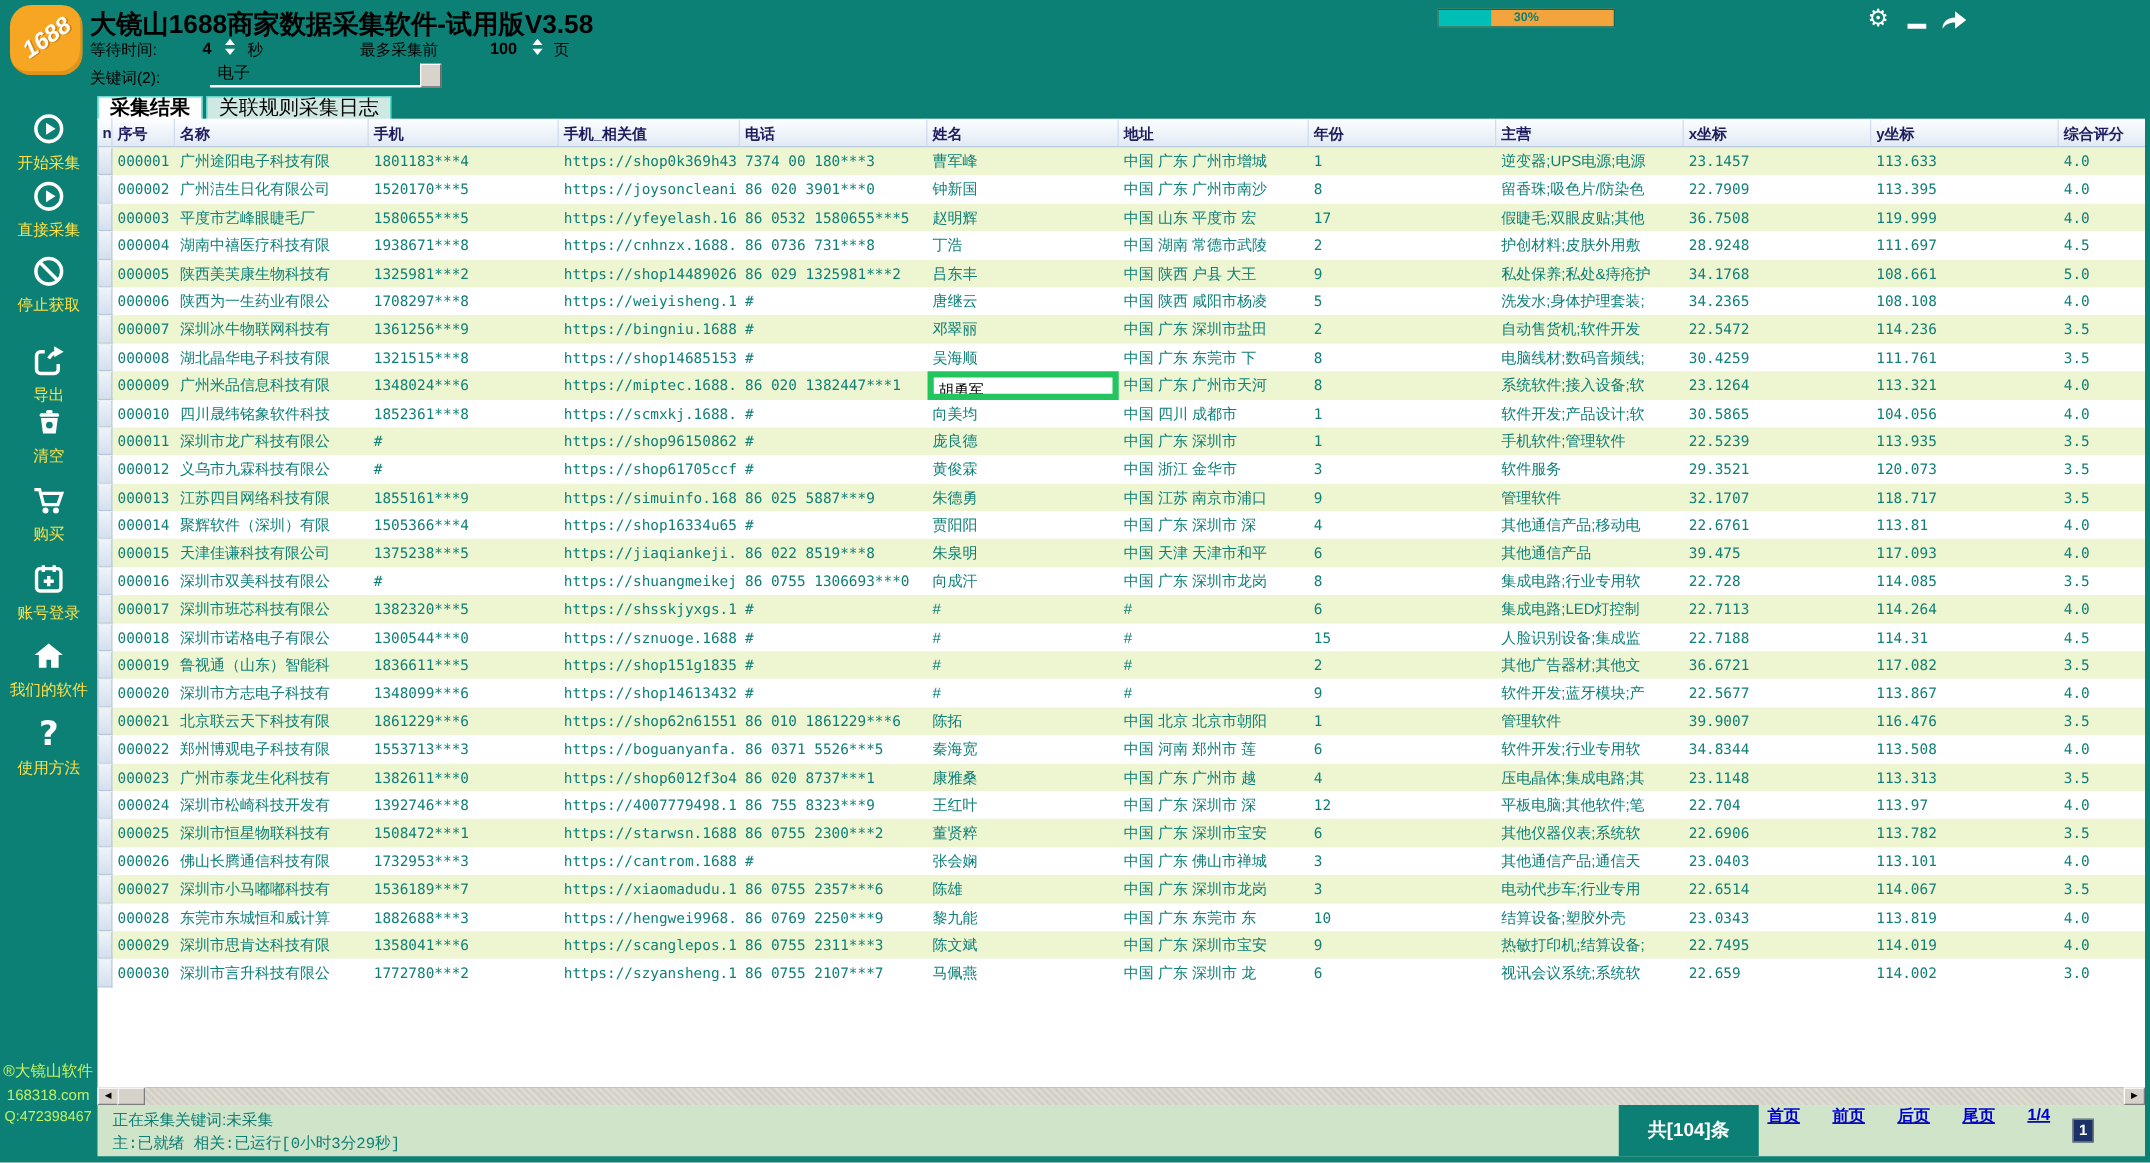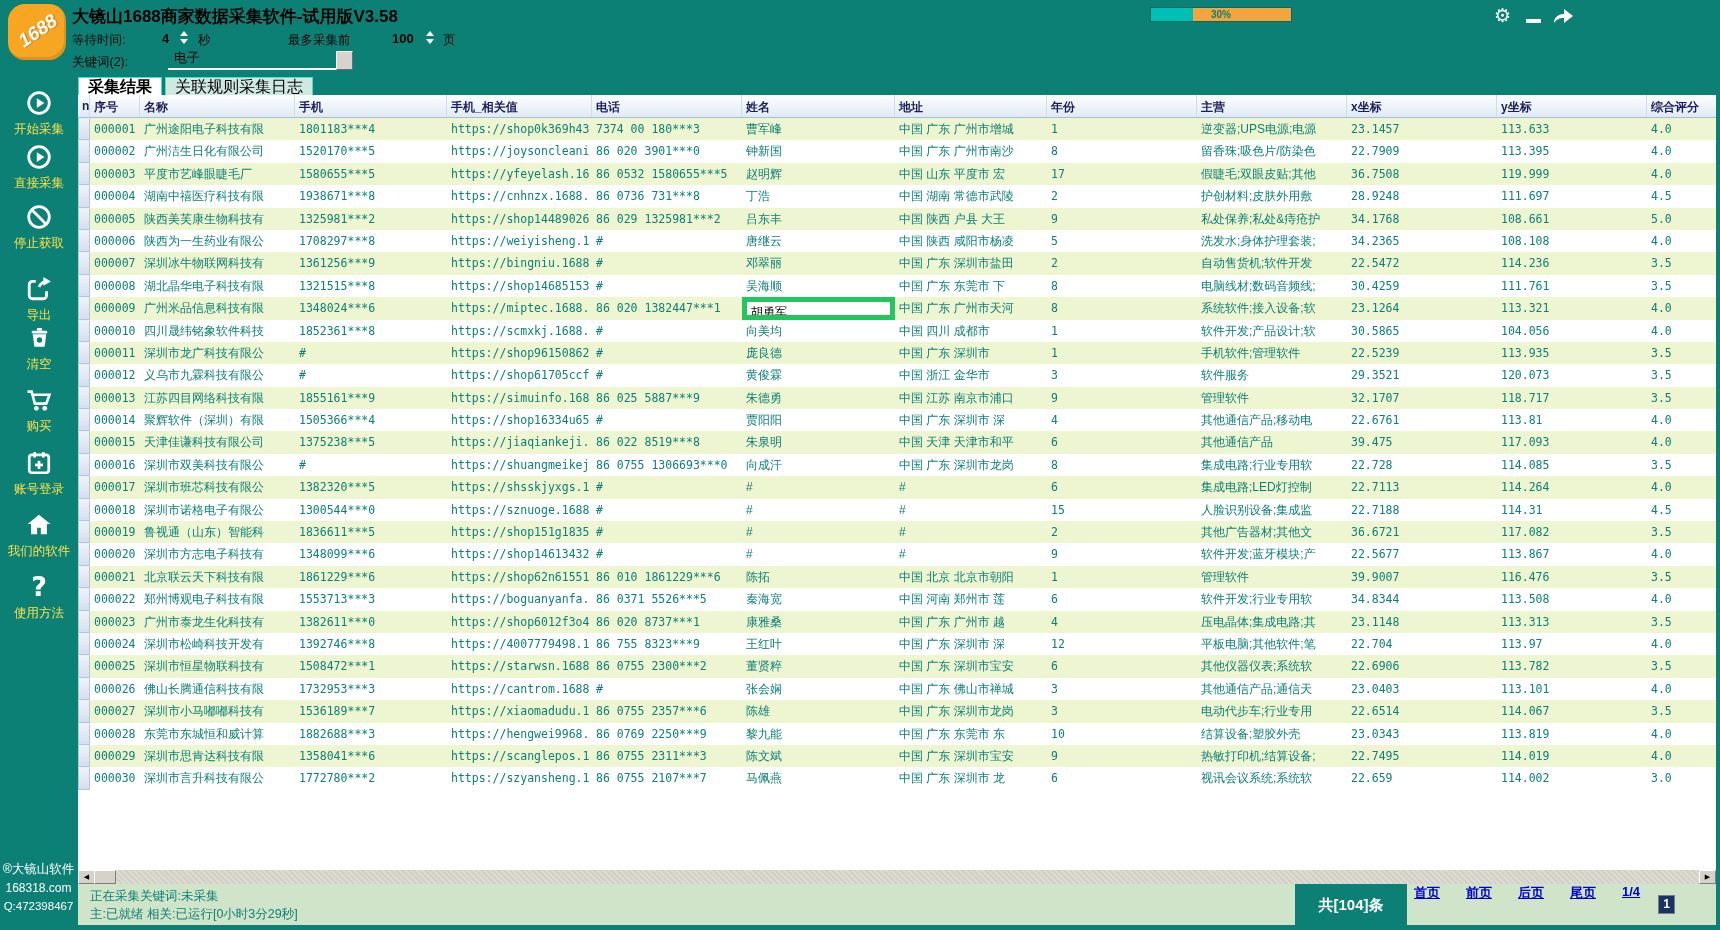--- a/index.html
+++ b/index.html
@@ -6,21 +6,21 @@
     font-family:"Liberation Sans","DejaVu Sans",sans-serif;}
   .app{position:absolute;left:0;top:0;width:1720px;height:930px;background:#0D8076;}
   :root{--cols:12px 50px 155px 152px 145px 150px 153px 152px 150px 150px 150px 150px 73px;}
 
   
   .logo{position:absolute;left:8px;top:4px;width:58px;height:56px;background:#F6A623;
     border-radius:17px;box-shadow:inset -2px -3px 0 rgba(160,90,0,.25);}
   .logo span{position:absolute;left:4px;top:16px;width:52px;text-align:center;color:#fff;
     font-weight:bold;font-style:italic;font-size:19px;transform:rotate(-35deg);display:block;
     text-shadow:1px 1px 0 rgba(150,80,0,.4);}
-  .title{position:absolute;left:72px;top:5px;font-size:17px;font-weight:bold;color:#000;}
+  .title{position:absolute;left:72px;top:5px;font-size:21px;font-weight:bold;color:#000;}
   .progress{position:absolute;left:1150px;top:7px;width:140px;height:13px;border:1px solid #0a6a62;background:#F4A43C;}
   .progress .fill{position:absolute;left:0;top:0;bottom:0;background:#00BFB7;}
   .progress .plabel{position:absolute;left:0;right:0;top:0;text-align:center;font-size:10px;
     line-height:13px;color:#0E8076;font-weight:bold;}
   .gear{position:absolute;left:1494px;top:4px;color:#fff;font-size:19px;cursor:default;}
   .minbtn{position:absolute;left:1526px;top:19px;width:15px;height:4px;background:#fff;}
   .fwdbtn{position:absolute;left:1552px;top:7px;}
 
   
   .tlabel{position:absolute;color:#000;font-size:12.5px;}
@@ -31,21 +31,21 @@
   .spin .dn{bottom:1px;border-top:5px solid #fff;}
   .kwinput{position:absolute;left:168px;top:49px;width:163px;height:19px;border-bottom:2px solid #fff;
     color:#000;font-size:13px;padding-left:6px;}
   .kwbtn{position:absolute;left:336px;top:51px;width:15px;height:17px;background:#d8d4cb;
     border:1px solid;border-color:#fff #6d6d6d #6d6d6d #fff;}
 
   
   .sidebar{position:absolute;left:0;top:64px;width:78px;bottom:0;}
   .sbitem{position:absolute;left:0;width:78px;text-align:center;color:#fde047;}
   .sbitem .lbl{font-size:12.5px;margin-top:1px;white-space:nowrap;}
-  .sbfooter{position:absolute;left:0;top:848px;width:77px;text-align:center;color:#ffffff;line-height:1.55;margin-top:12px;}
+  .sbfooter{position:absolute;left:0;top:848px;width:77px;text-align:center;color:#bef264;line-height:1.55;}
   .sbfooter .l1{font-size:12.5px;white-space:nowrap;}
   .sbfooter .l2{font-size:12px;}
   .sbfooter .l3{font-size:11.5px;}
 
   
   .tabs{position:absolute;left:78px;top:77px;display:flex;gap:3px;align-items:flex-end;}
   .tab{font-size:16px;color:#000;background:#CFE9E2;border:1px solid #56D9CB;border-bottom:none;
     padding:2px 9px 2px 9px;height:14px;line-height:14px;}
   .tab.active{background:#fff;font-weight:bold;}
 
@@ -66,21 +66,21 @@
   .hscroll{position:absolute;left:78px;top:870px;width:1638px;height:14px;
     background:repeating-linear-gradient(45deg,#dedbd3 0 2px,#d2cfc6 2px 4px);}
   .sbtn{position:absolute;top:0;width:15px;height:12px;background:#d6d2c9;color:#000;
     border:1px solid;border-color:#fff #7d7d7d #7d7d7d #fff;font-size:7px;text-align:center;line-height:12px;}
   .sthumb{position:absolute;left:16px;top:0;width:20px;height:12px;background:#d6d2c9;
     border:1px solid;border-color:#fff #7d7d7d #7d7d7d #fff;}
 
   
   .statusbar{position:absolute;left:78px;top:884px;width:1638px;height:41px;background:#CFE4C9;}
   .sline1{position:absolute;left:12px;top:4px;color:#0E8076;font-size:12.5px;}
-  .sline2{position:absolute;left:12px;top:22px;color:#0E8076;font-size:12.5px;}
+  .sline2{position:absolute;left:12px;top:22px;color:#0E8076;font-size:12.5px;font-family:Liberation Mono, monospace;}
   .total{position:absolute;left:1217px;top:0;width:112px;height:41px;background:#0D8076;
     color:#fff;font-size:15px;font-weight:bold;text-align:center;line-height:41px;}
   .pager{position:absolute;left:1336px;top:0;height:41px;display:flex;align-items:flex-start;gap:26px;text-decoration:underline;}
   .pager a{color:#0000D4;font-size:13px;font-weight:bold;text-decoration:underline;cursor:pointer;}
   .pageind{color:#0000D4;font-size:13px;font-weight:bold;text-decoration:underline;}
   .go{position:absolute;left:1556px;top:13px;color:#117a11;font-size:13px;margin-top:42px;}
   .goinput{position:absolute;left:1580px;top:11px;width:15px;height:17px;background:#1A3268;color:#fff;
     border:1px solid #7d7d7d;font-size:12px;font-weight:bold;text-align:center;line-height:17px;}
 </style>
 </head>

